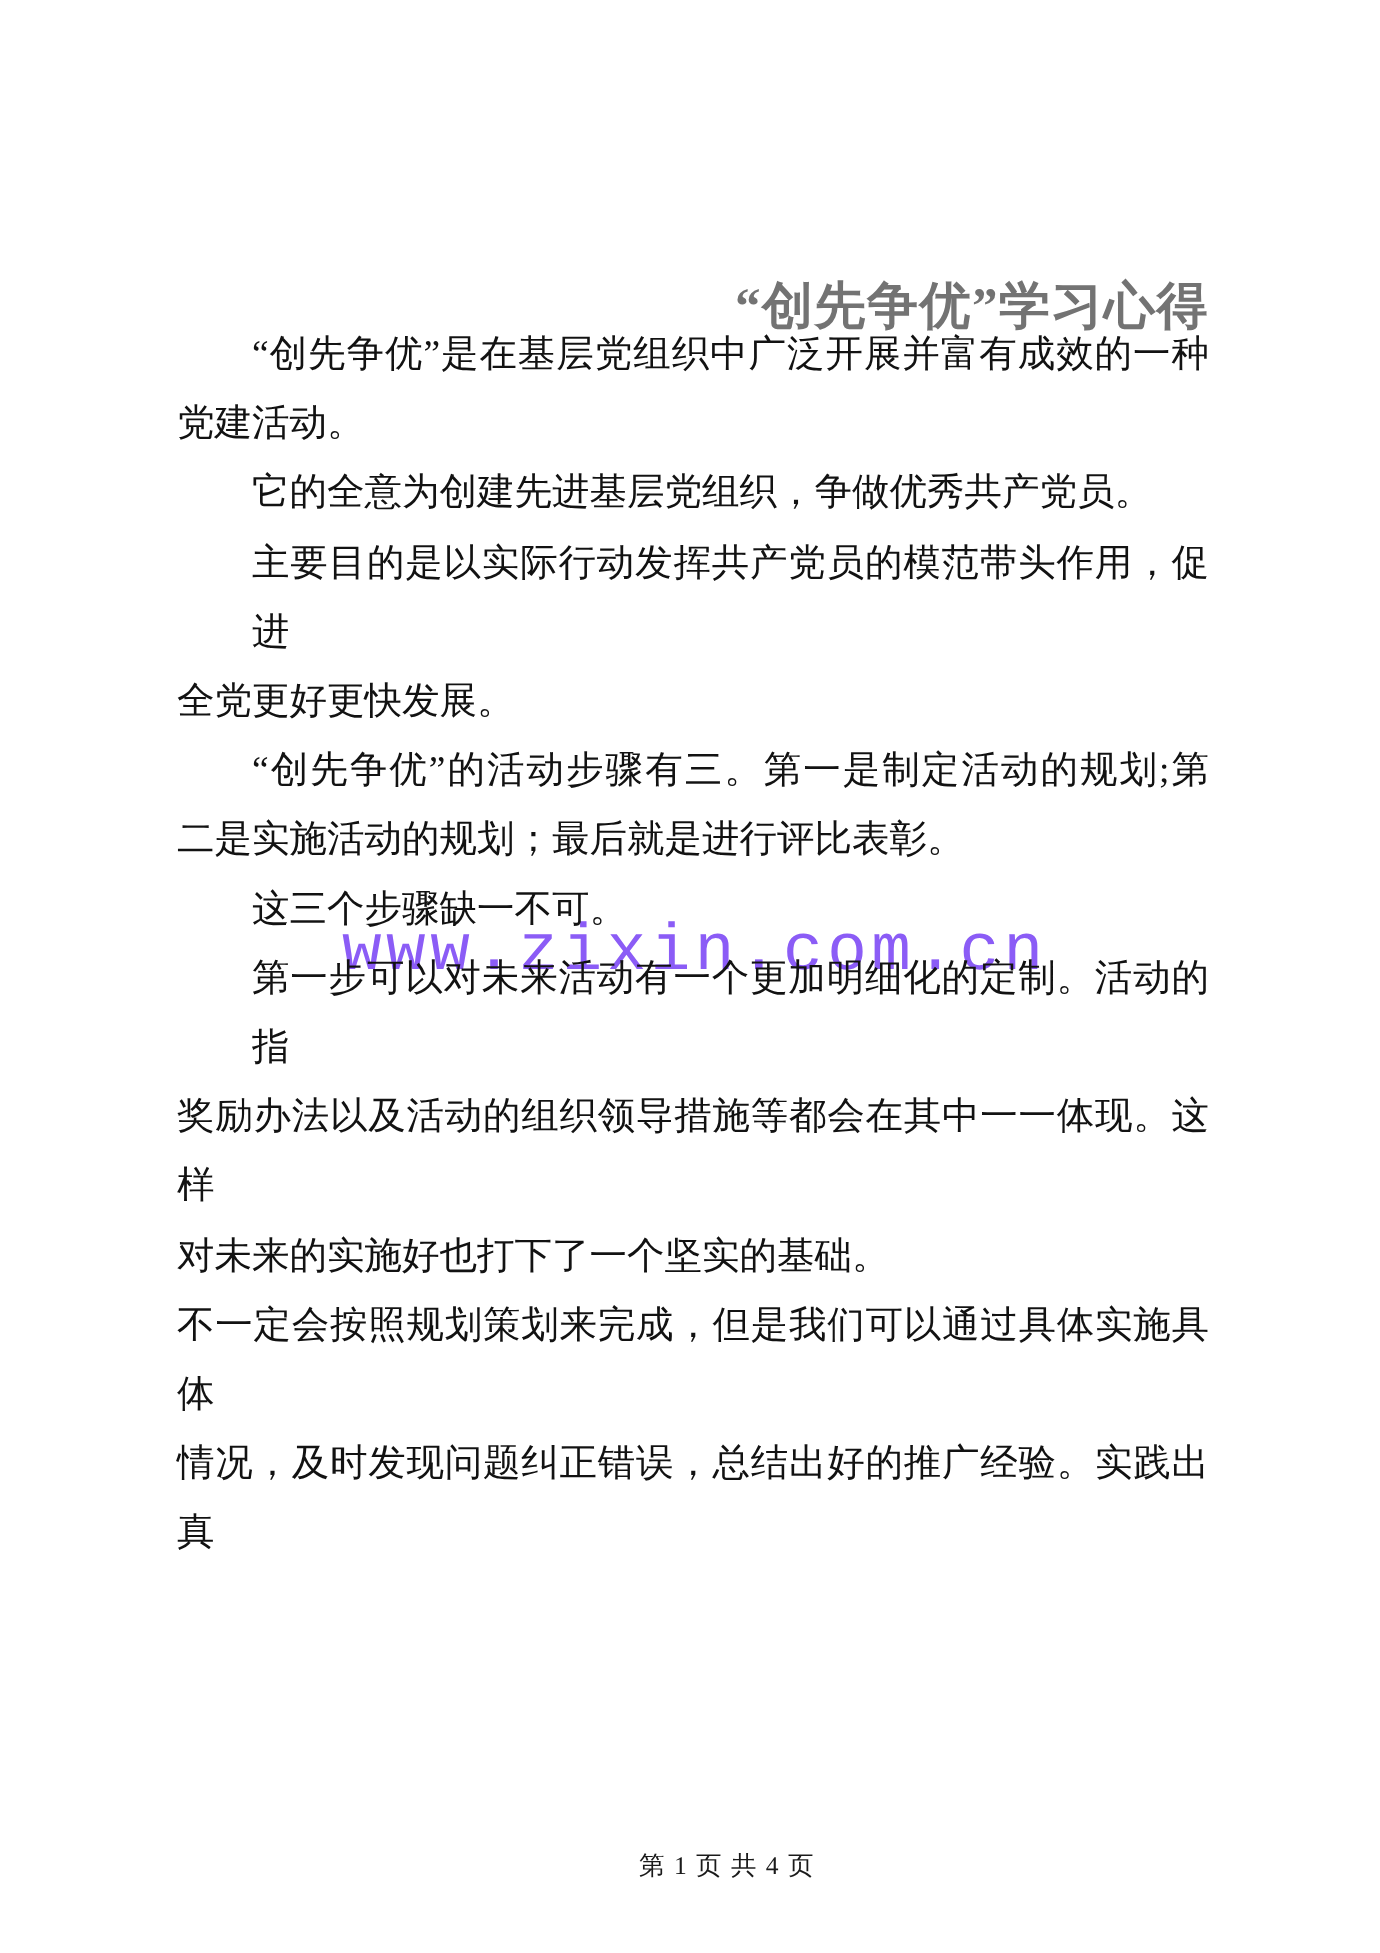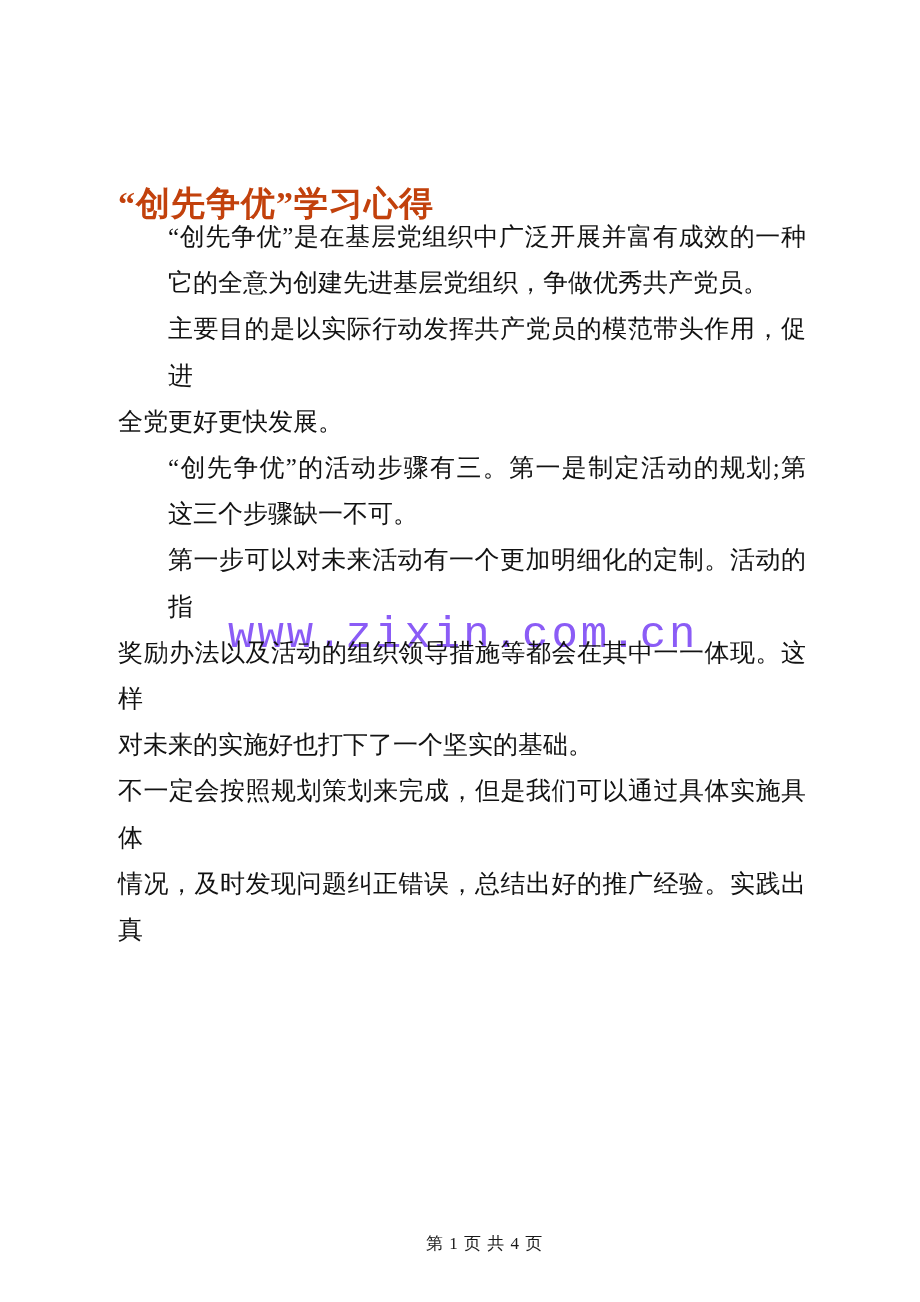--- a/index.html
+++ b/index.html
@@ -8,24 +8,24 @@
     background:#ffffff;
     position:relative;
     font-family:"Liberation Serif","DejaVu Serif",serif;
     color:#000;
     overflow:hidden;
   }
   .page{position:absolute;inset:0;background:#ffffff;}
   .doc-title{
     position:absolute;
     top:158px;left:118px;width:688px;
-    text-align:left;
+    text-align:right;
     font-size:34px;
     font-weight:bold;
-    color:#c2410c;
+    color:#737373;
     letter-spacing:1px;
     white-space:nowrap;
   }
   .watermark{
     position:absolute;
     top:610px;left:228px;
     font-family:"Liberation Mono","DejaVu Sans Mono",monospace;
     font-size:44px;
     letter-spacing:3px;
     color:#8b5cf6;
@@ -65,24 +65,26 @@
 <body>
 
 <div class="page">
 
   <div class="watermark">www.zixin.com.cn</div>
 
   <h1 class="doc-title">“创先争优”学习心得</h1>
 
   <div class="body-text">
     <div class="ln indent jfull">“创先争优”是在基层党组织中广泛开展并富有成效的一种</div>
+    <div class="ln">党建活动。</div>
     <div class="ln indent">它的全意为创建先进基层党组织，争做优秀共产党员。</div>
     <div class="ln indent jfull">主要目的是以实际行动发挥共产党员的模范带头作用，促进</div>
     <div class="ln">全党更好更快发展。</div>
     <div class="ln indent jfull">“创先争优”的活动步骤有三。第一是制定活动的规划;第</div>
+    <div class="ln">二是实施活动的规划；最后就是进行评比表彰。</div>
     <div class="ln indent">这三个步骤缺一不可。</div>
     <div class="ln indent jfull">第一步可以对未来活动有一个更加明细化的定制。活动的指</div>
     <div class="ln jfull">奖励办法以及活动的组织领导措施等都会在其中一一体现。这样</div>
     <div class="ln">对未来的实施好也打下了一个坚实的基础。</div>
     <div class="ln jfull">不一定会按照规划策划来完成，但是我们可以通过具体实施具体</div>
     <div class="ln jfull">情况，及时发现问题纠正错误，总结出好的推广经验。实践出真</div>
 
   </div>
 
   <div class="page-footer">第 1 页  共 4 页</div>

